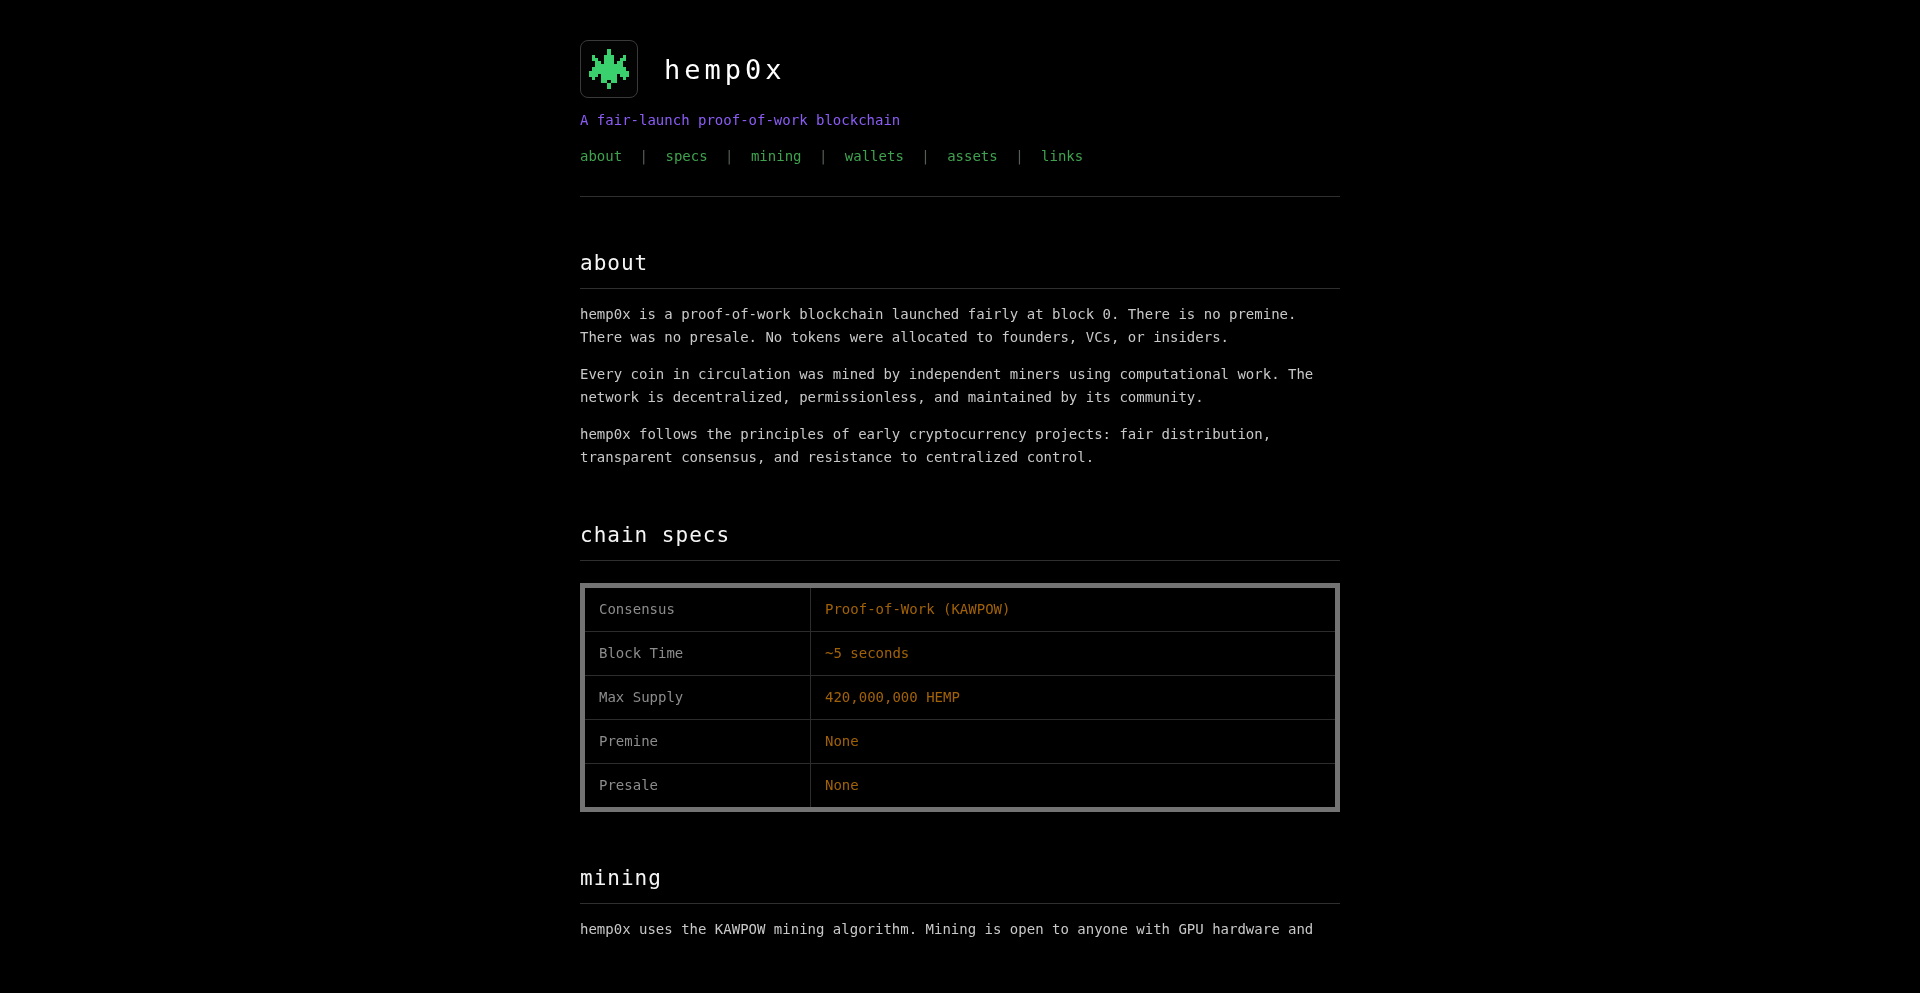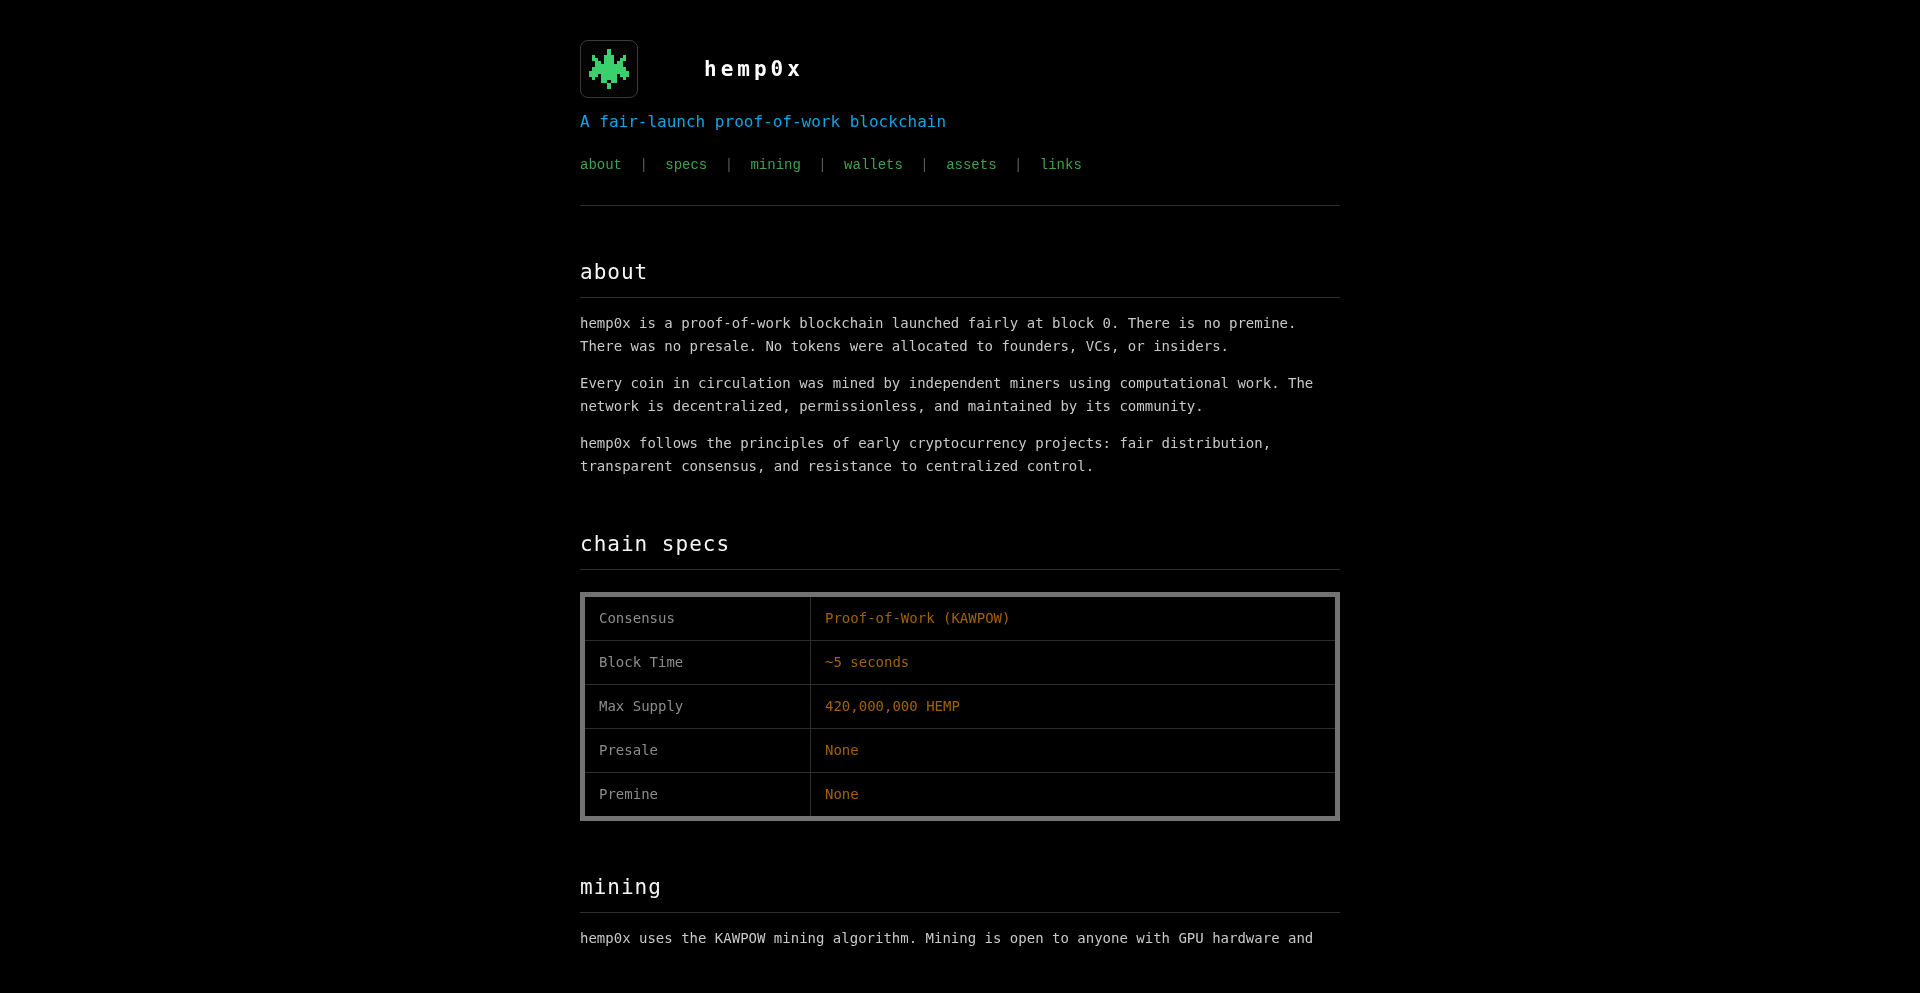--- a/index.html
+++ b/index.html
@@ -21,29 +21,28 @@
     width: 58px; height: 58px;
     border: 1px solid #3a3a3a;
     border-radius: 8px;
     background: #030303;
     display: flex; align-items: center; justify-content: center;
     flex: 0 0 auto;
   }
   .logo-box svg { display: block; }
   .site-title {
     color: #ffffff;
-    font-size: 21px;
-    font-weight: bold;
+    font-size: 27px;
+    font-weight: normal;
     letter-spacing: 4px;
-    margin-left: 40px;
-  }
-  .subtitle { margin-top: 14px; font-size: 16px; color: #0ea5e9; }
-
-  
-  .nav { margin-top: 26px; font-size: 14px; font-family: Liberation Mono, monospace; }
+  }
+  .subtitle { margin-top: 14px; font-size: 14px; color: #8b5cf6; }
+
+  
+  .nav { margin-top: 20px; font-size: 14px; }
   .nav a { color: #3fa24e; text-decoration: none; cursor: pointer; }
   .nav .sep { color: #565f57; margin: 0 9px; }
 
   hr.top-rule {
     border: none; border-top: 1px solid #2f2f2f;
     margin-top: 32px;
   }
 
   
   section h2 {
@@ -207,25 +206,25 @@
         </tr>
         <tr>
           <td class="spec-label">Block Time</td>
           <td class="spec-value">~5 seconds</td>
         </tr>
         <tr>
           <td class="spec-label">Max Supply</td>
           <td class="spec-value">420,000,000 HEMP</td>
         </tr>
         <tr>
+          <td class="spec-label">Premine</td>
+          <td class="spec-value">None</td>
+        </tr>
+        <tr>
           <td class="spec-label">Presale</td>
-          <td class="spec-value">None</td>
-        </tr>
-        <tr>
-          <td class="spec-label">Premine</td>
           <td class="spec-value">None</td>
         </tr>
       </tbody>
     </table>
   </section>
 
   <section class="mining">
     <h2>mining</h2>
     <p class="first">hemp0x uses the KAWPOW mining algorithm. Mining is open to anyone with GPU hardware and</p>
   </section>

